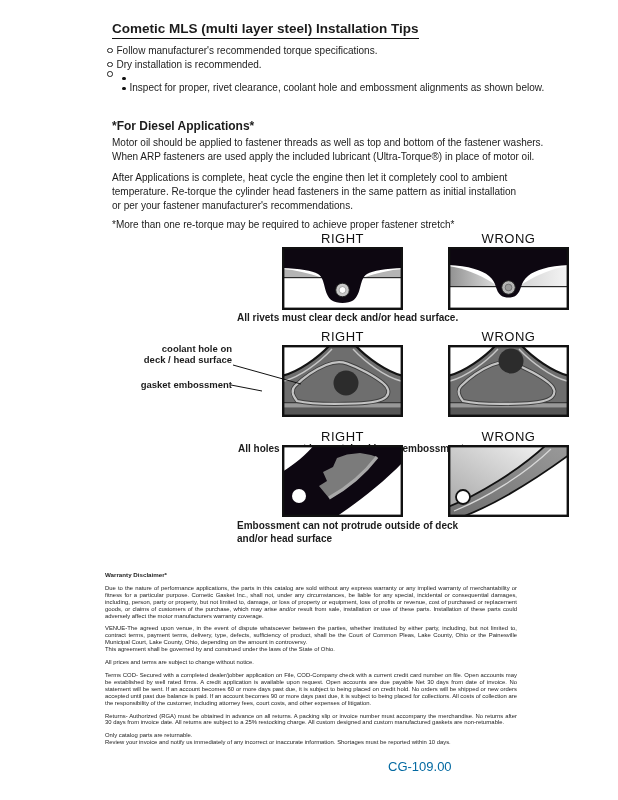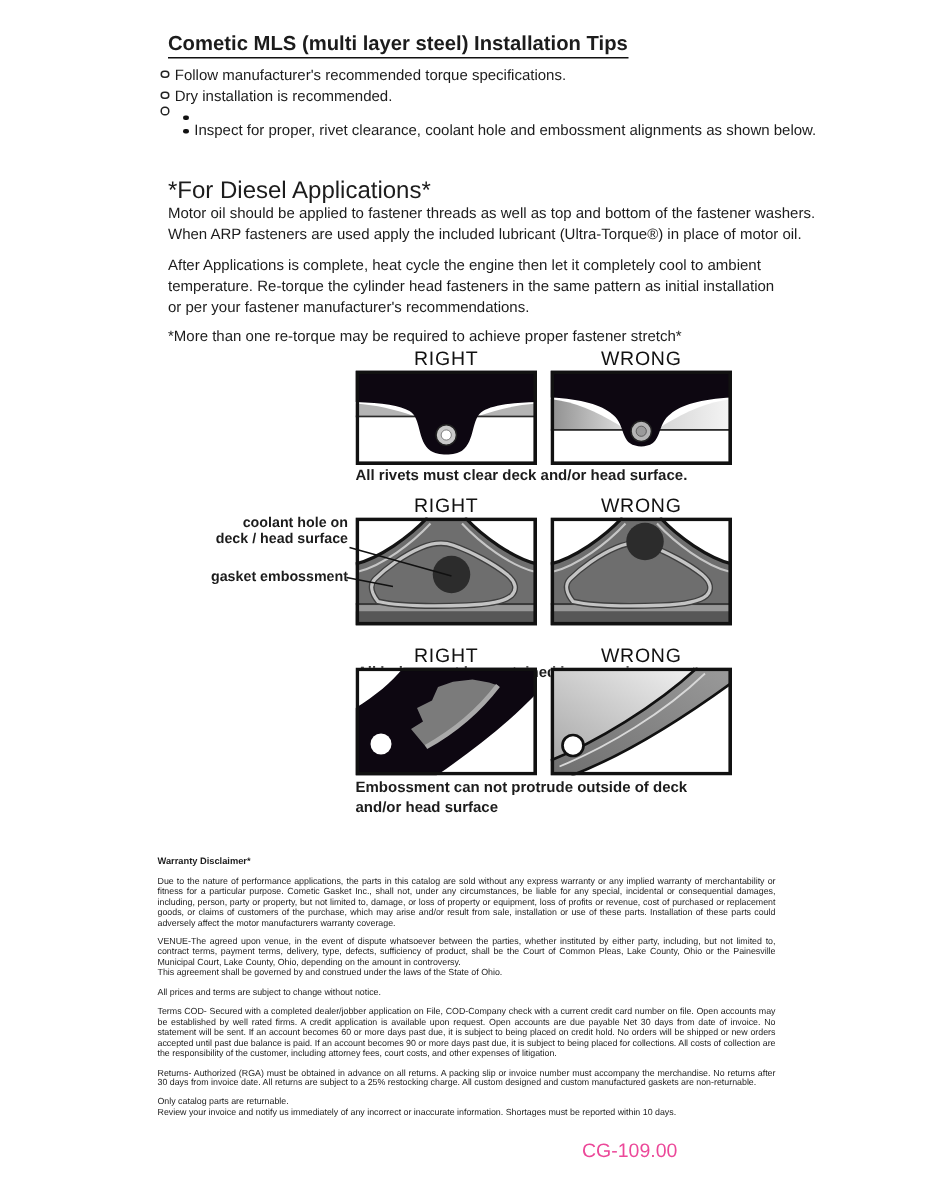--- a/index.html
+++ b/index.html
@@ -12,39 +12,39 @@
     left:112px;top:21px;font-size:13.5px;font-weight:bold;
     border-bottom:1.6px solid #111;padding-bottom:2px;white-space:nowrap;
   }
   .bullets{left:107px;top:44px;font-size:10px;line-height:14.2px;}
   .b-line{display:flex;align-items:baseline;}
   .dot1{width:3.5px;height:3.5px;border:1px solid #222;border-radius:50%;
         display:inline-block;margin-right:4px;position:relative;top:-1px;flex:none;}
   .dot2{width:3.5px;height:3.5px;background:#111;border-radius:50%;
         display:inline-block;margin-right:4px;position:relative;top:-1px;flex:none;}
   .indent2{margin-left:15px;}
-  .diesel-head{left:112px;top:119px;font-size:16px;font-weight:normal;}
+  .diesel-head{left:112px;top:119px;font-size:12px;font-weight:bold;}
   .para{left:112px;width:440px;font-size:10px;line-height:14px;white-space:pre-line;}
   .p1{top:136px;} .p2{top:171px;} .p3{top:218px;}
   .diag-row{left:237px;width:251px;display:flex;justify-content:space-between;}
-  .diag-col{width:121px;}
+  .diag-col{width:121px;margin-left:45px;}
   .diag-head{text-align:center;font-size:13px;letter-spacing:.5px;color:#111;
              margin-bottom:1px;height:15px;}
   .cap{font-size:10px;font-weight:bold;white-space:pre-line;line-height:12.5px;}
   .row1{top:231px;} .cap1{left:237px;top:312px;}
   .row2{top:329px;} .cap2{left:238px;top:419px;margin-top:24px;}
   .row3{top:429px;} .cap3{left:237px;top:520px;}
   .side-label{font-size:9.5px;font-weight:bold;text-align:right;width:118px;
               line-height:11px;white-space:pre-line;}
   .lbl-coolant{left:114px;top:343px;}
   .lbl-emboss{left:114px;top:379px;}
   .warranty{left:105px;top:572px;width:412px;font-size:5.9px;line-height:6.9px;}
   .warranty .w-head{font-weight:bold;font-size:6.2px;margin-bottom:6px;}
   .warranty p{margin:0 0 6px 0;text-align:justify;white-space:pre-line;}
-  .doc-code{left:388px;top:759px;font-size:13px;color:#ec4899;}
+  .doc-code{left:388px;top:759px;font-size:13px;color:#0369a1;}
   svg{display:block;}
 </style>
 </head>
 <body>
 
 <div class="page">
 
   <div class="abs title">Cometic MLS (multi layer steel) Installation Tips</div>
 
   <div class="abs bullets">

